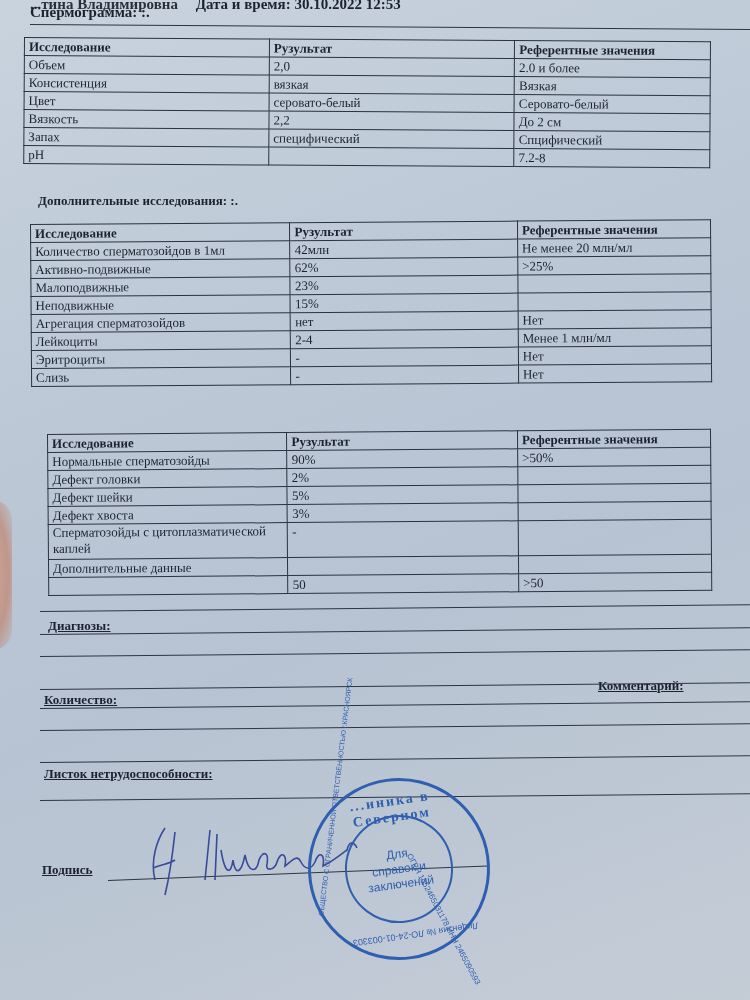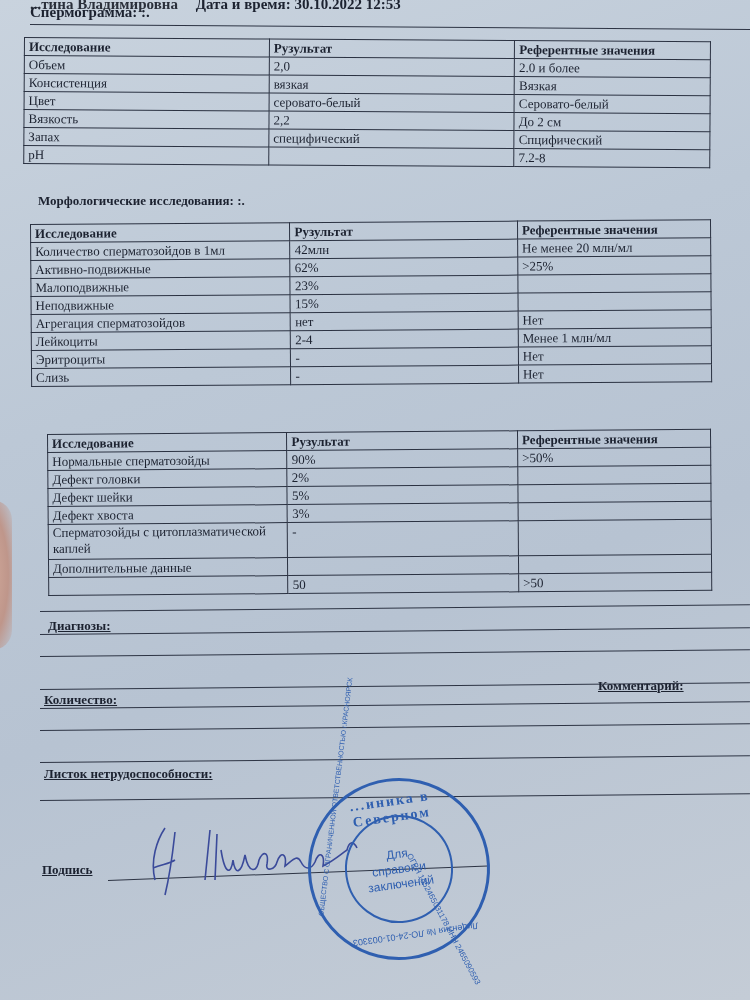--- a/index.html
+++ b/index.html
@@ -107,21 +107,21 @@
       <td>Спцифический</td>
     </tr>
     <tr>
       <td>pH</td>
       <td></td>
       <td>7.2-8</td>
     </tr>
   </tbody>
     </table>
 
-  <div class="section-title" style="left:38px; top:193px;">Морфологические исследования: :.</div>
+  <div class="section-title" style="left:38px; top:193px;">Дополнительные исследования: :.</div>
   <table class="t" style="left:30px; top:224px; transform:rotate(-0.4deg);">
     <colgroup>
         <col style="width:268px">
         <col style="width:250px">
         <col style="width:200px">
       </colgroup>
     <tbody>
         <tr>
       <th>Исследование</th>
       <th>Рузультат</th>

